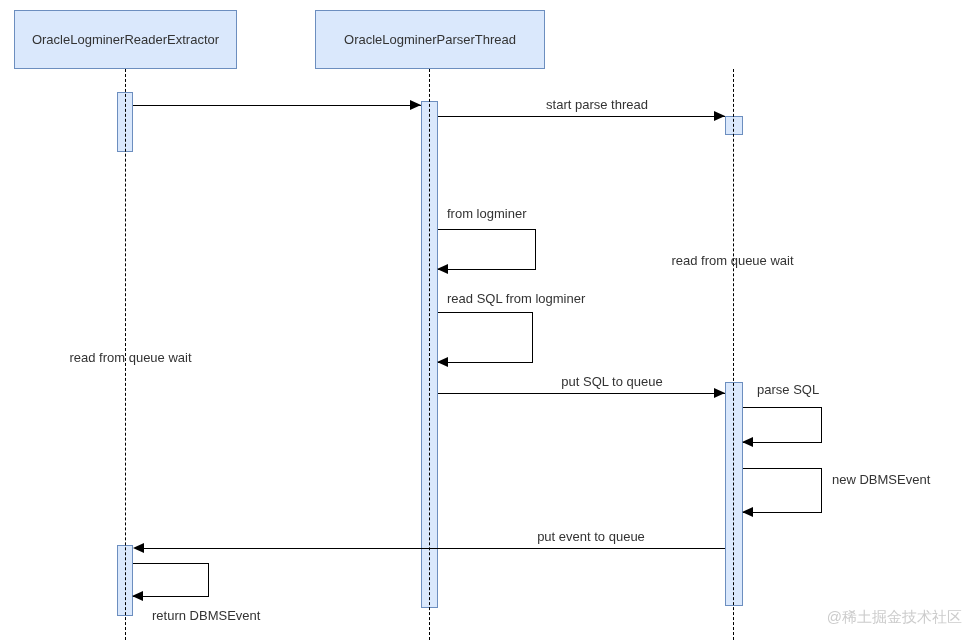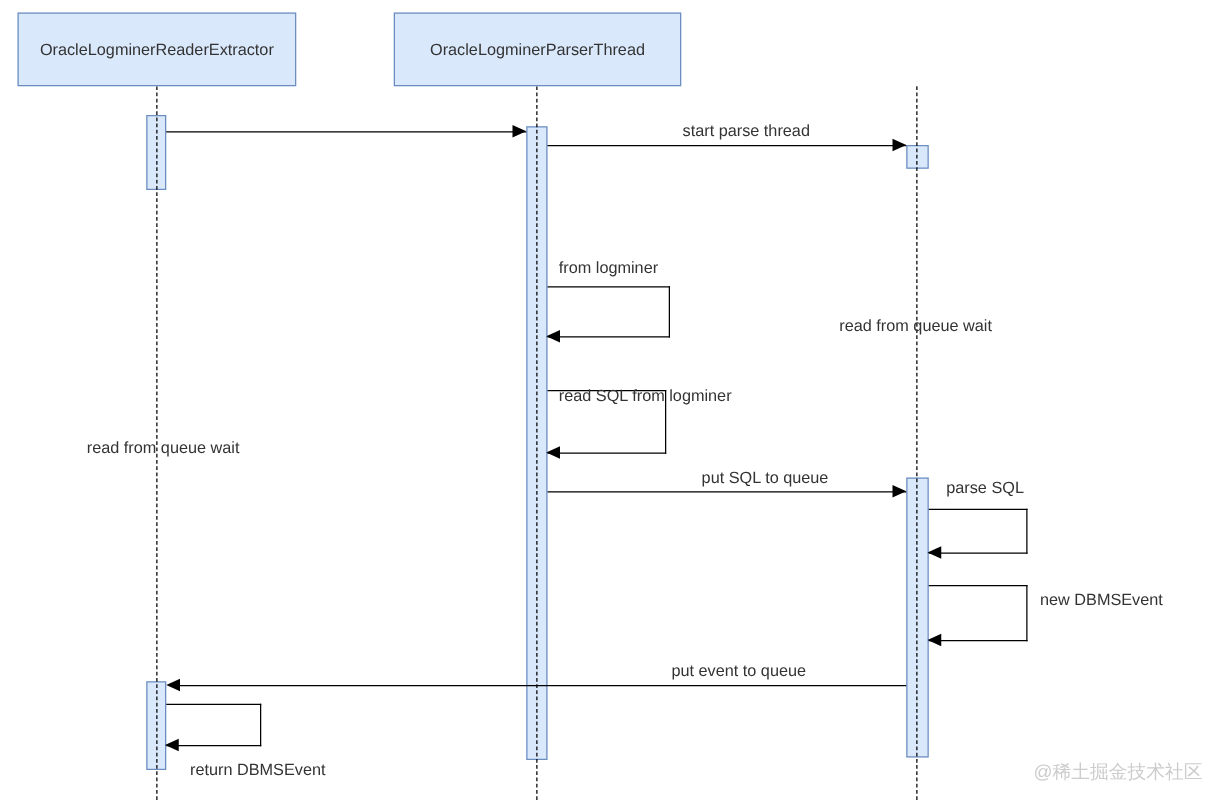--- a/index.html
+++ b/index.html
@@ -91,21 +91,21 @@
   <div class="label center" style="left:507px;top:97px;width:180px;">start parse thread</div>
 
   <div class="self-loop" style="left:438px;top:229px;width:98px;height:41px;"></div>
   <div class="arrow-left" style="left:437px;top:264px;"></div>
   <div class="label" style="left:447px;top:206px;">from logminer</div>
 
   <div class="label center" style="left:660px;top:253px;width:145px;">read from queue wait</div>
 
   <div class="self-loop" style="left:438px;top:312px;width:95px;height:51px;"></div>
   <div class="arrow-left" style="left:437px;top:357px;"></div>
-  <div class="label" style="left:447px;top:291px;margin-top:18px;">read SQL from logminer</div>
+  <div class="label" style="left:447px;top:291px;">read SQL from logminer</div>
 
   <div class="label center" style="left:58px;top:350px;width:145px;">read from queue wait</div>
 
   <div class="msg-line" style="left:438px;top:393px;width:287px;"></div>
   <div class="arrow-right" style="left:714px;top:388px;"></div>
   <div class="label center" style="left:522px;top:374px;width:180px;">put SQL to queue</div>
 
   <div class="self-loop" style="left:743px;top:407px;width:79px;height:36px;"></div>
   <div class="arrow-left" style="left:742px;top:437px;"></div>
   <div class="label" style="left:757px;top:382px;">parse SQL</div>

